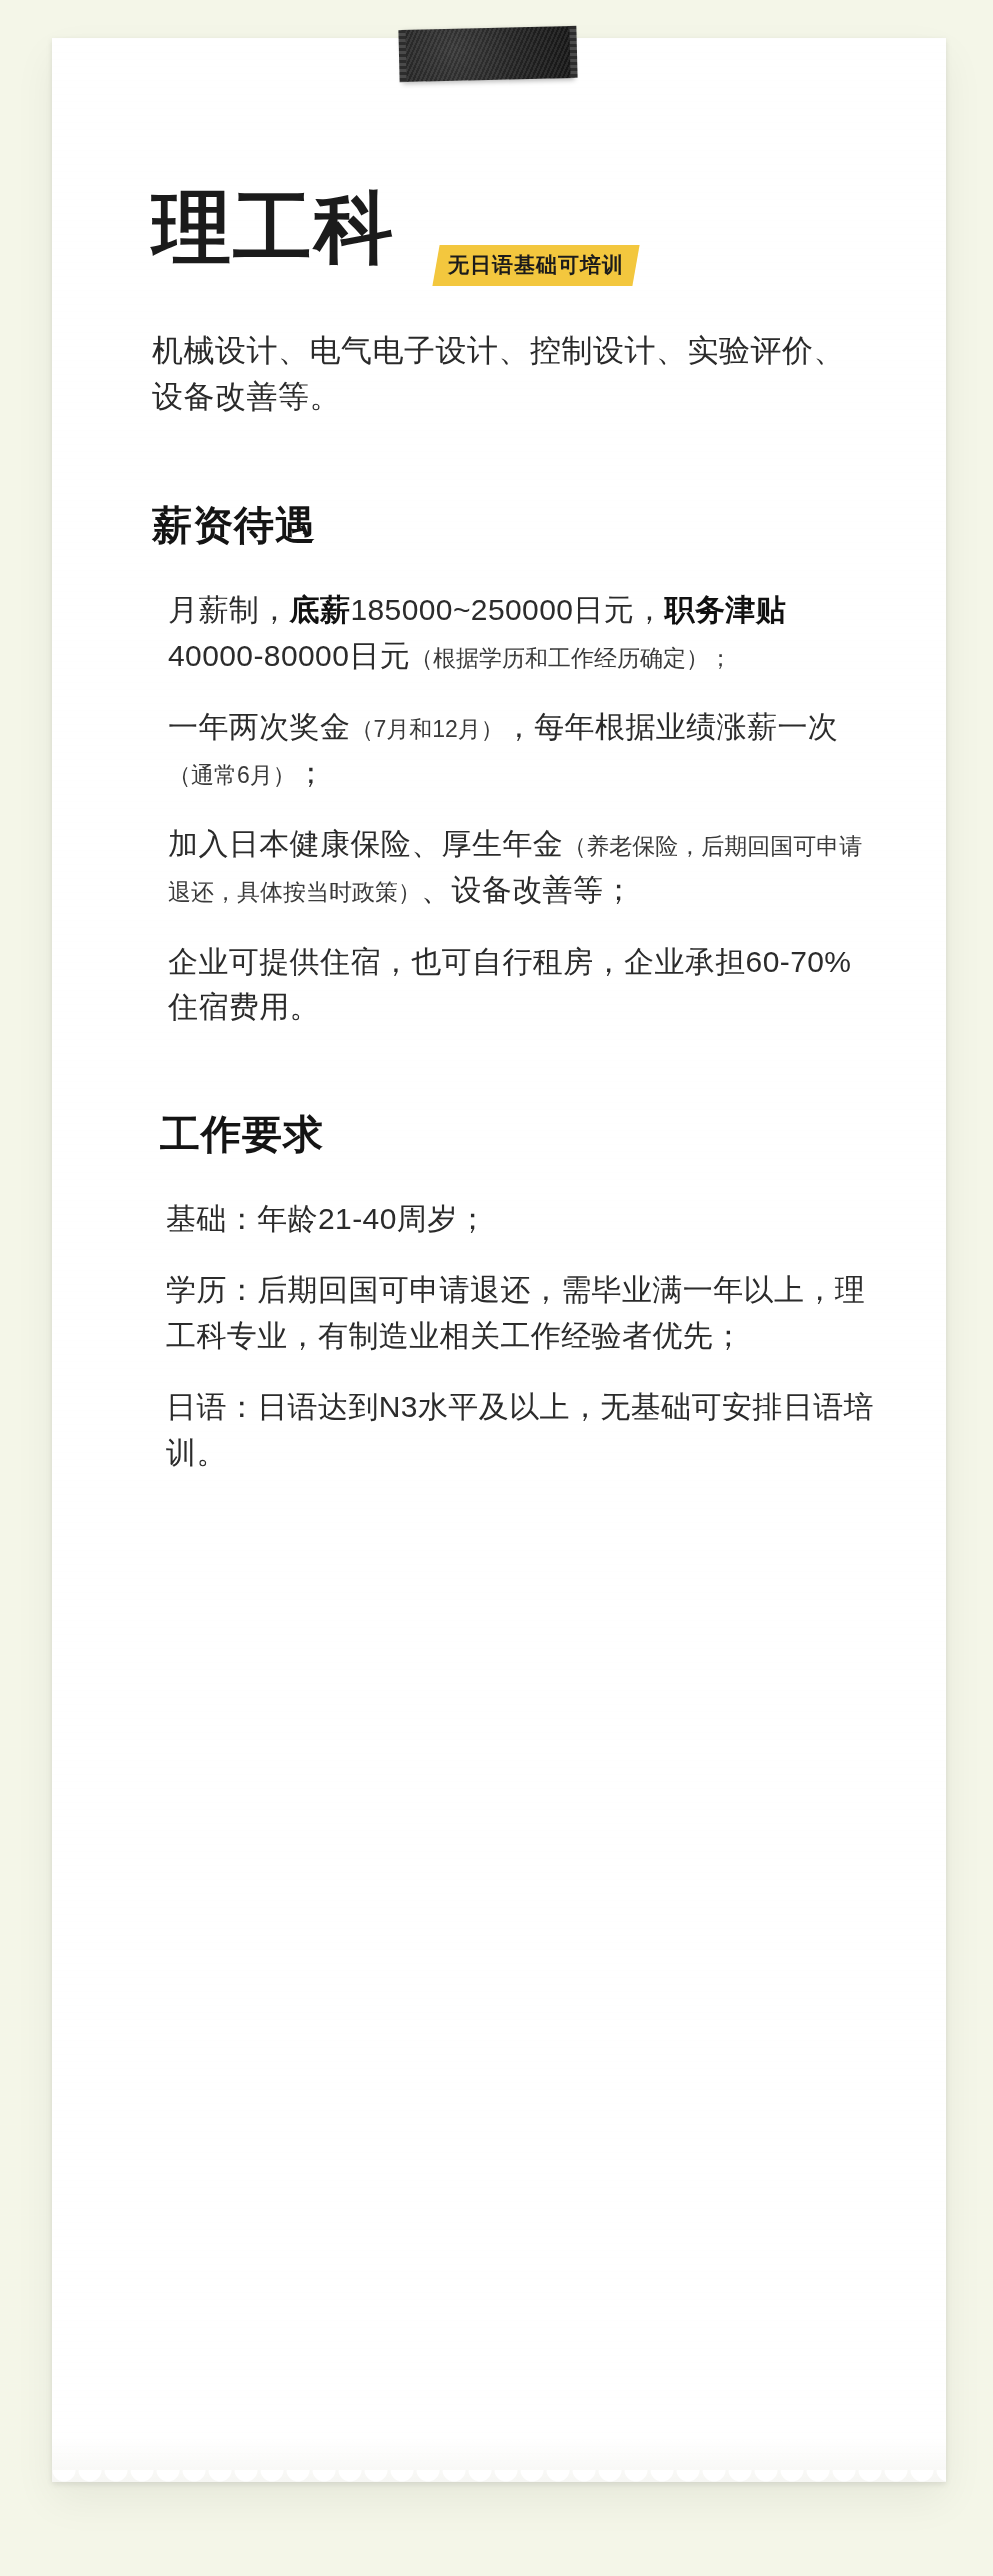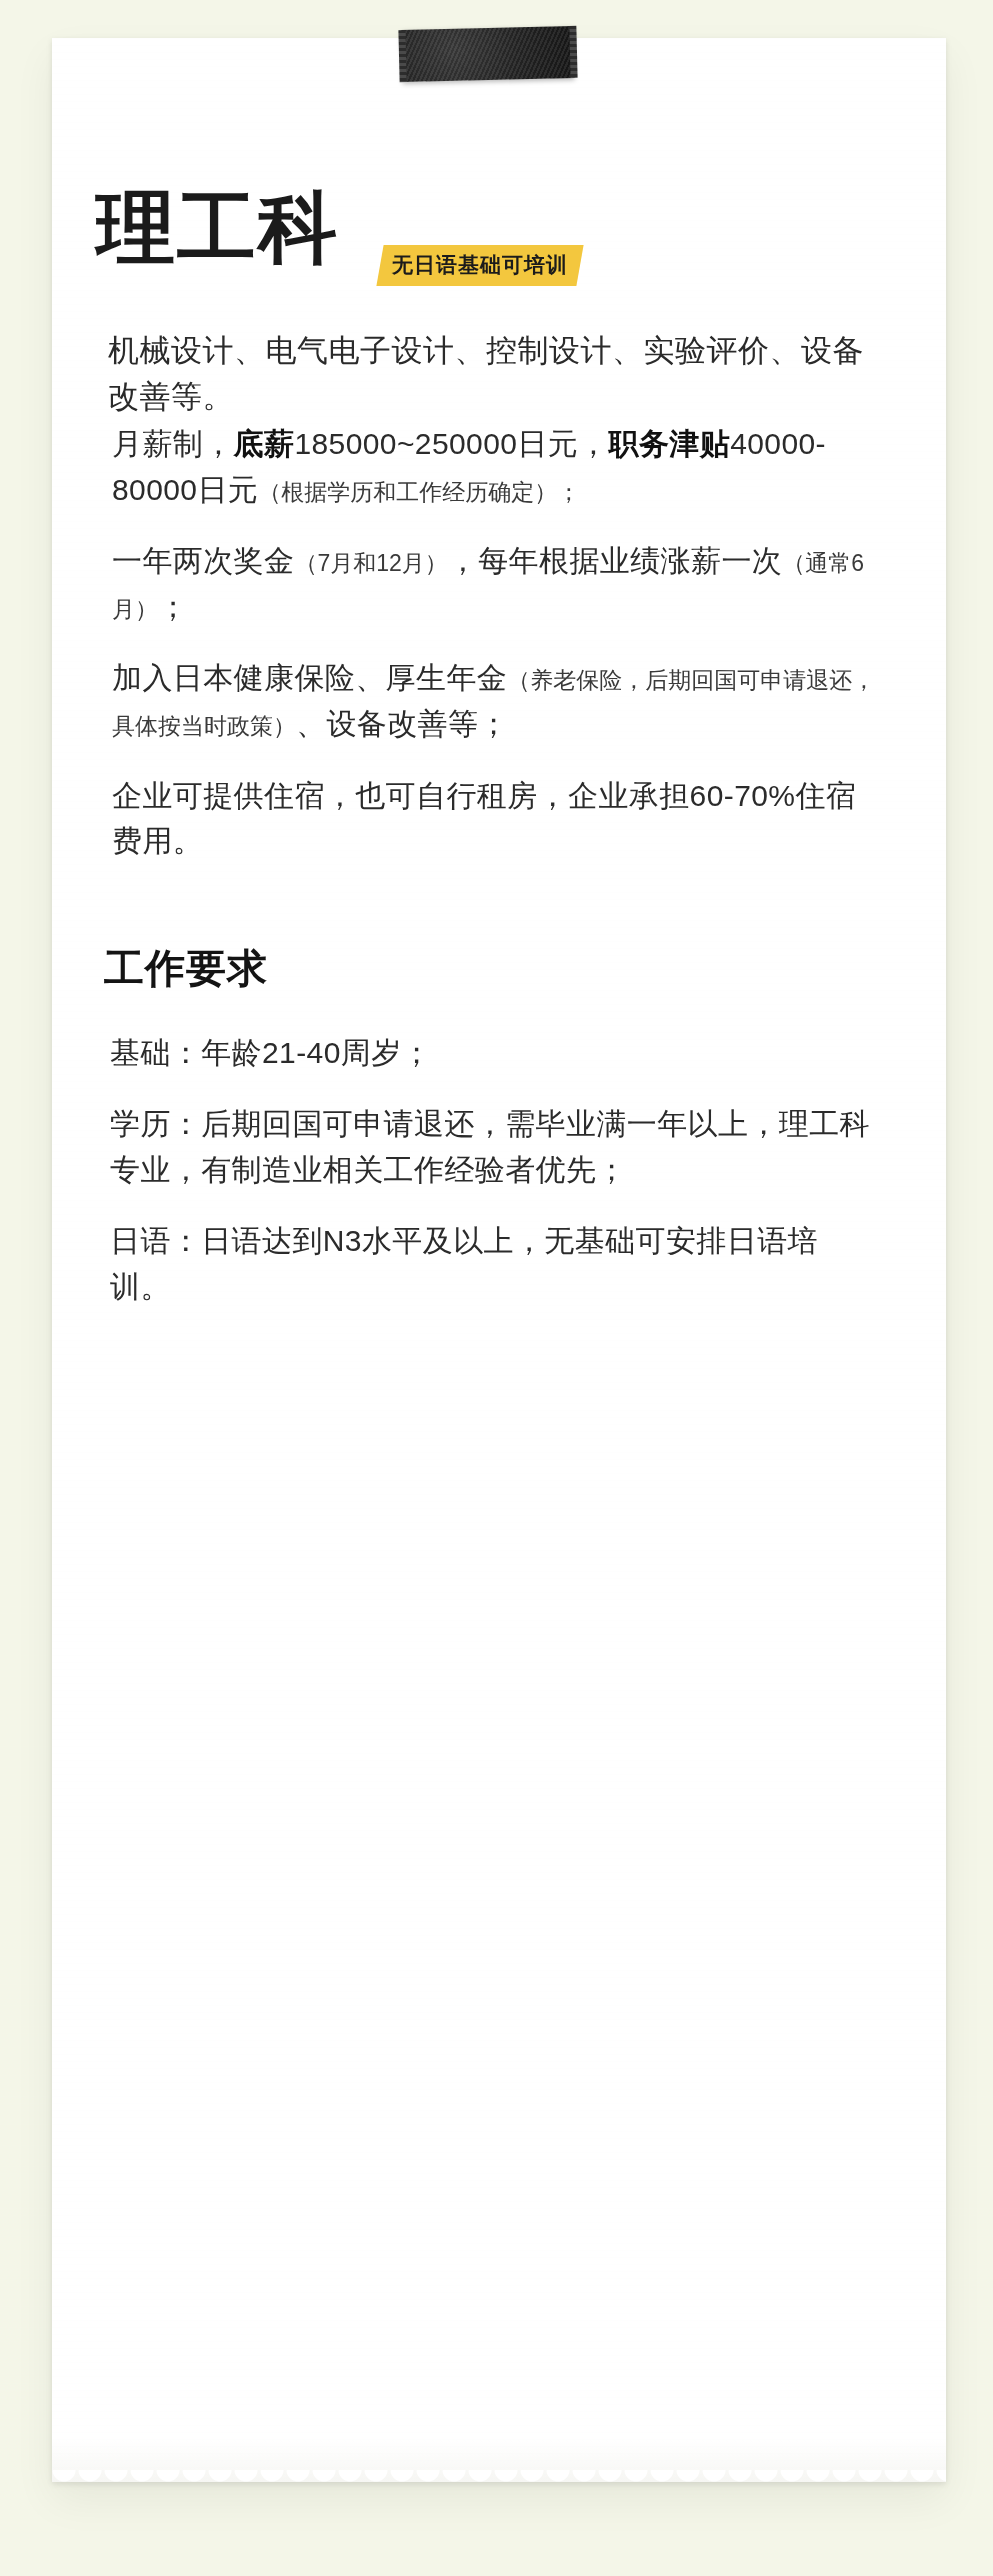--- a/index.html
+++ b/index.html
@@ -69,21 +69,21 @@
     position: absolute;
     top: 0; bottom: 0;
     width: 7px;
     background: repeating-linear-gradient(to bottom, #2c2c2c 0 3px, #4a4a4a 3px 6px);
   }
   .tape::before { left: -3px; }
   .tape::after { right: -3px; }
 
   .content {
     position: relative;
-    padding: 149px 70px 89px 44px;
+    padding: 149px 70px 89px 100px;
   }
 
   
   .title-wrap {
     position: relative;
     display: inline-block;
     margin: 0 0 24px 0;
   }
   .title {
     font-family: "Liberation Sans", "DejaVu Sans", sans-serif;
@@ -109,21 +109,21 @@
     transform: skewX(-10deg);
     z-index: 1;
     white-space: nowrap;
   }
   .badge span { display: inline-block; transform: skewX(10deg); }
 
   .lede {
     font-size: 31px;
     line-height: 1.5;
     color: #2a2a2a;
-    margin: 34px 0 0 12px;
+    margin: 34px 0 0 0;
     letter-spacing: 0.5px;
   }
 
   h2.section {
     font-size: 40px;
     font-weight: bold;
     color: #141414;
     letter-spacing: 1px;
     margin: 77px 0 34px 0;
   }
@@ -167,20 +167,21 @@
       <div class="title-wrap">
         <h1 class="title">理工科</h1>
         <div class="badge">
           <span>无日语基础可培训</span>
         </div>
       </div>
 
       <p class="lede">机械设计、电气电子设计、控制设计、实验评价、设备改善等。</p>
 
       
+      <h2 class="section">薪资待遇</h2>
 
       <p class="para">
         <span>月薪制，</span><b>底薪</b><span>185000~250000日元，</span><b>职务津贴</b><span>40000-80000日元</span><span class="small">（根据学历和工作经历确定）；</span>
       </p>
 
       <p class="para">
         <span>一年两次奖金</span><span class="small">（7月和12月）</span><span>，每年根据业绩涨薪一次</span><span class="small">（通常6月）</span><span>；</span>
       </p>
 
 

